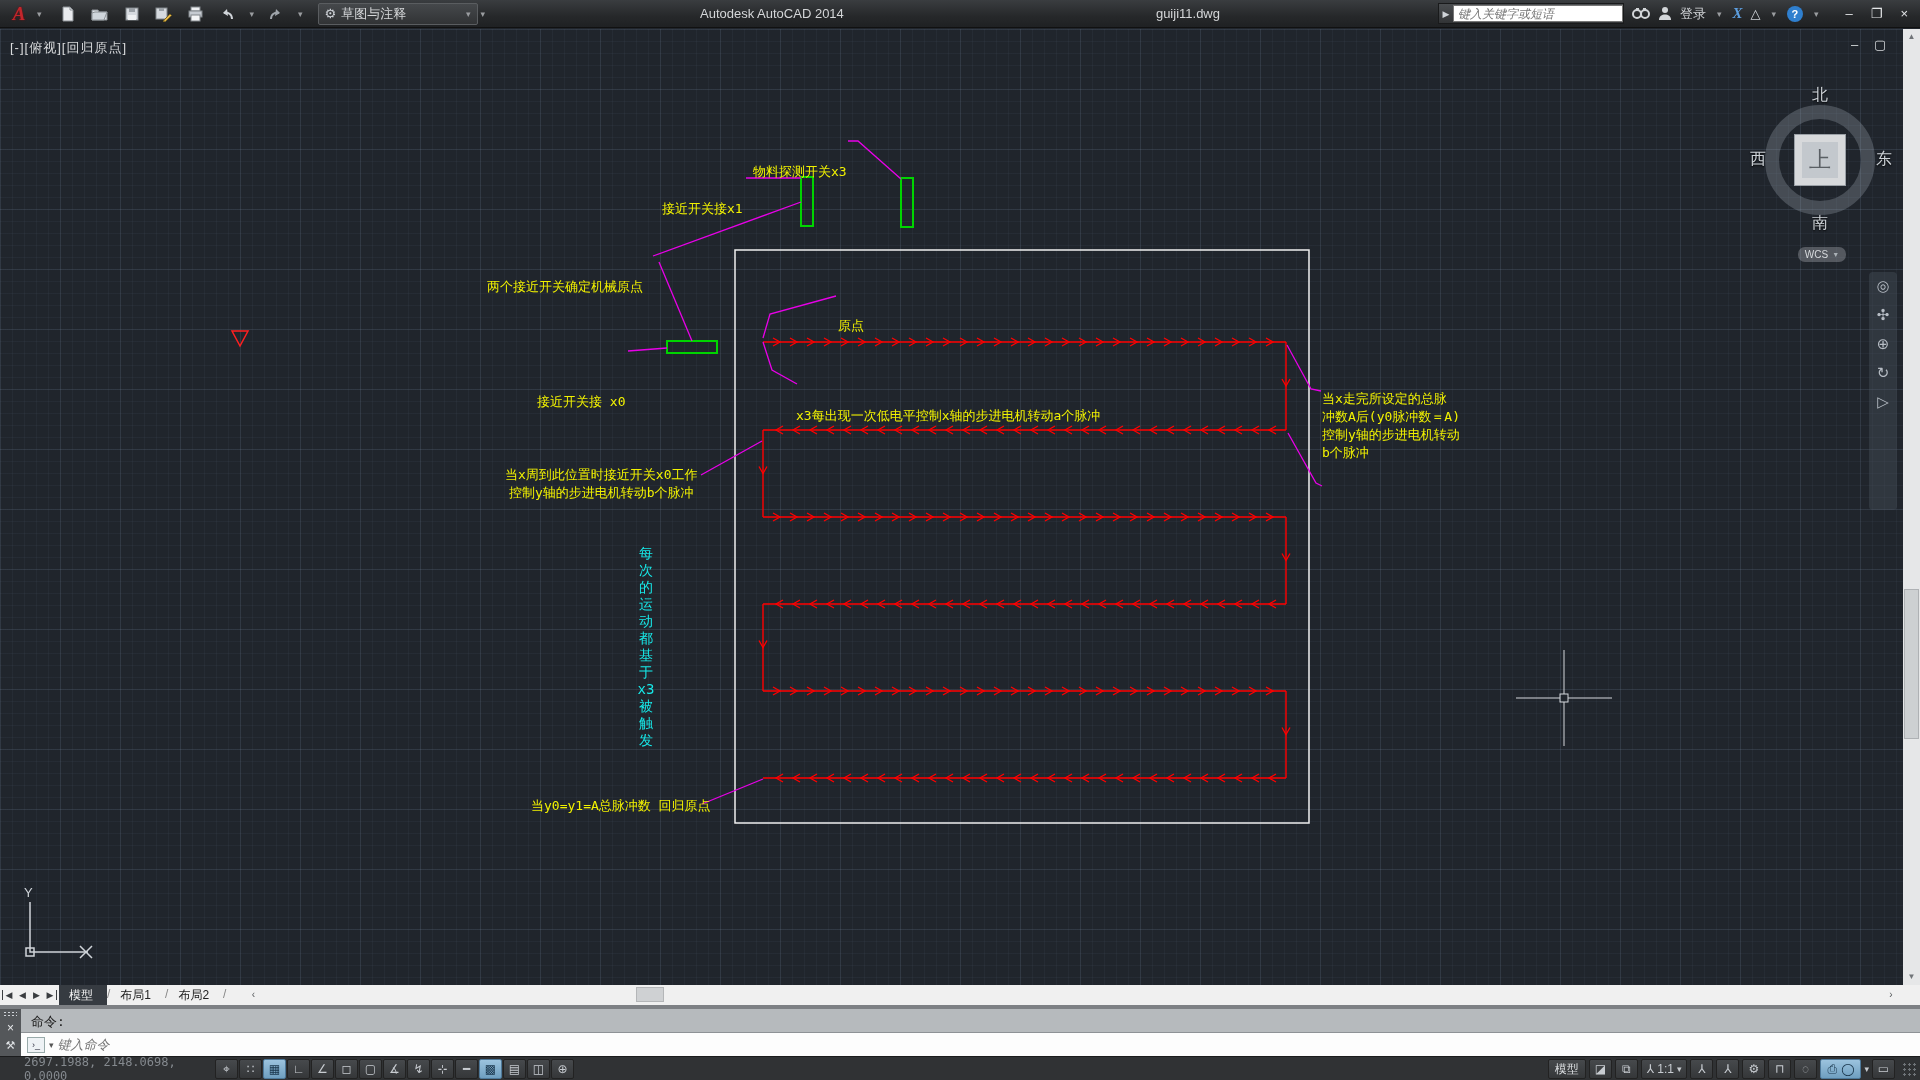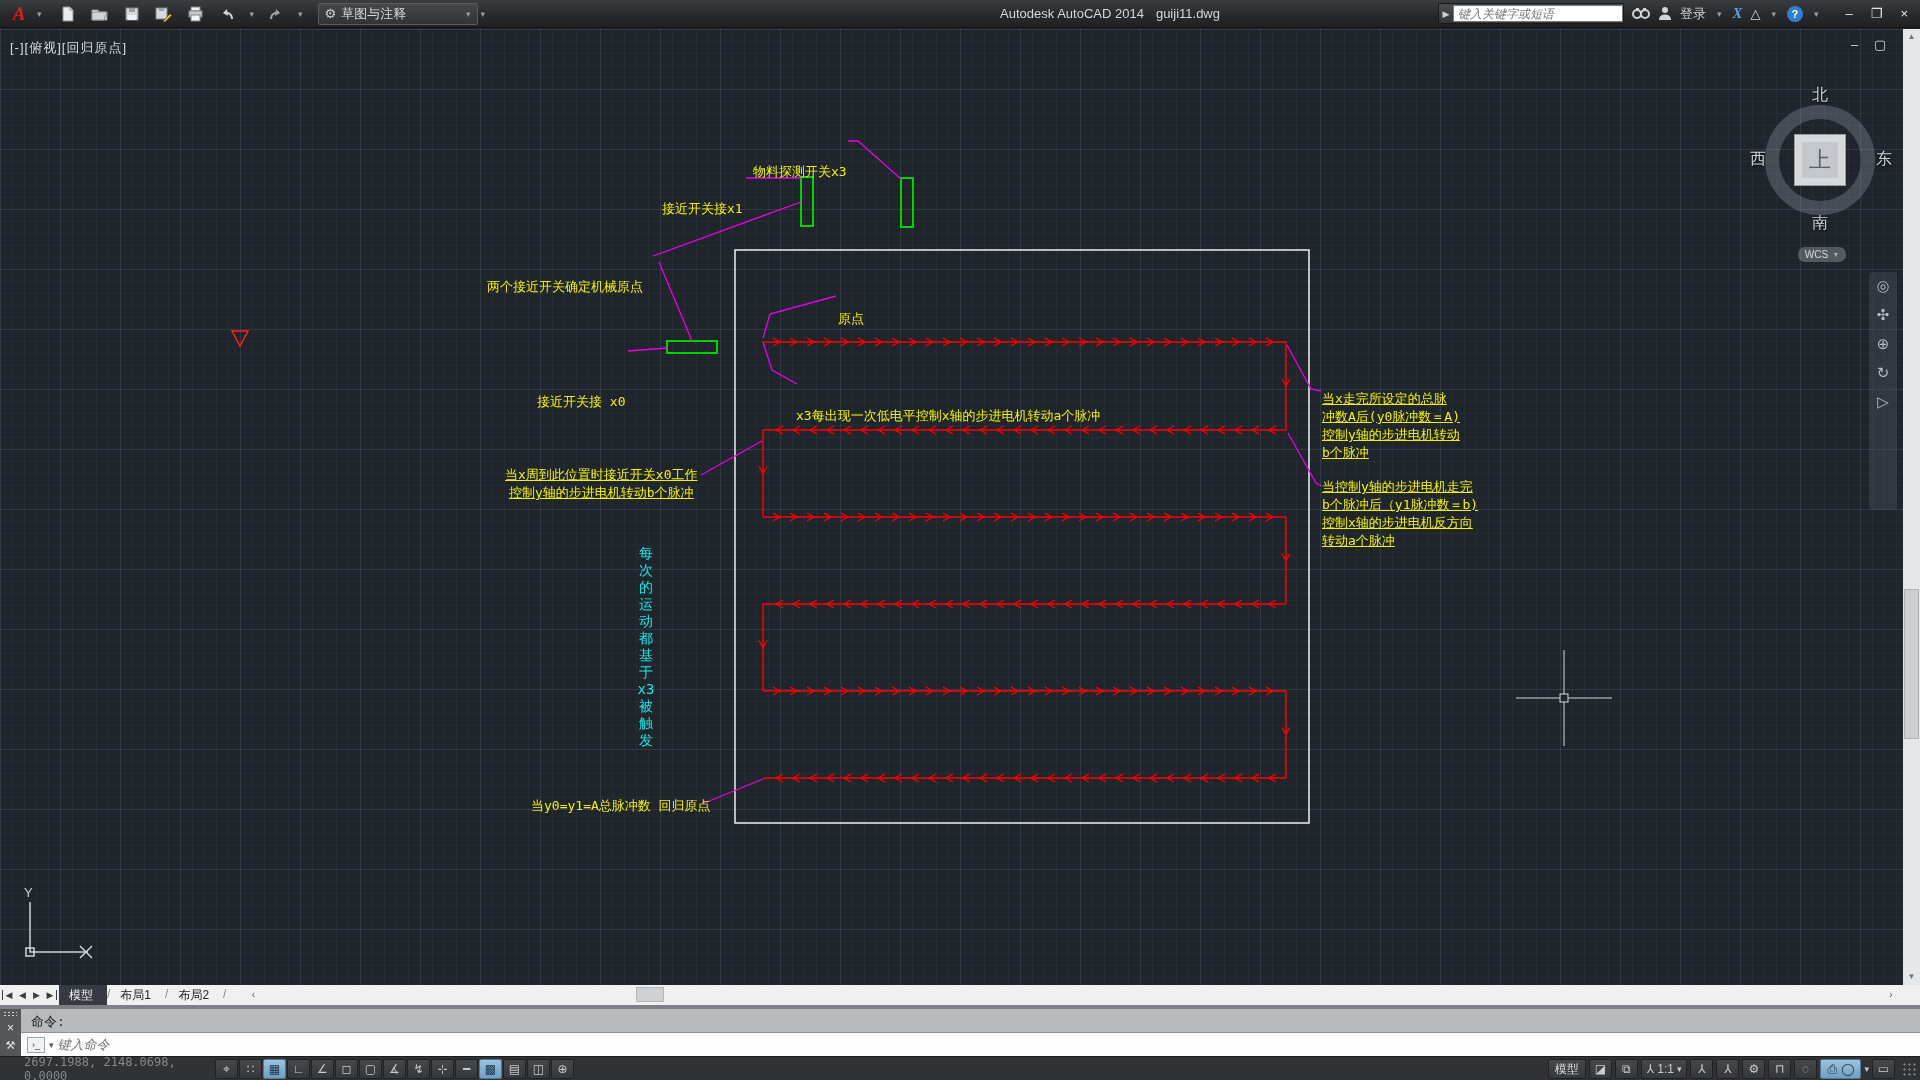--- a/index.html
+++ b/index.html
@@ -14,21 +14,21 @@
   .acad-logo { width:30px; height:24px; margin-left:4px; display:flex; align-items:center; justify-content:center;
     font:italic bold 19px "Liberation Serif",serif; color:#c2262c; text-shadow:0 0 2px #7a0d10; }
   .tb-caret { color:#9a9da0; font-size:9px; margin:0 3px; }
   .qat { display:flex; align-items:center; gap:6px; margin-left:10px; }
   .qat-btn { width:26px; height:22px; display:flex; align-items:center; justify-content:center; border-radius:2px; }
   .ws-combo { display:flex; align-items:center; gap:5px; height:22px; margin-left:12px; padding:0 6px;
     background:linear-gradient(#45484b,#313335); border:1px solid #5a5d60; border-radius:2px;
     color:#d6d8da; font-size:13px; min-width:160px; }
   .ws-combo .gear { color:#cfd3d8; font-size:13px; }
   #title-center { position:absolute; left:700px; width:520px; text-align:center; color:#d4d6d8; font-size:13px;
-    display:flex; justify-content:flex-end; gap:12px; }
+    display:flex; justify-content:space-between; gap:40px; }
   #tb-right { position:absolute; right:6px; display:flex; align-items:center; gap:8px; }
   .search-wrap { display:flex; align-items:center; background:linear-gradient(#4a4d50,#323436);
     border:1px solid #191a1b; height:21px; }
   .search-pre { width:14px; color:#cfd3d8; font-size:9px; text-align:center; }
   .search-wrap input { width:170px; height:17px; border:1px solid #777; background:#fff; font-style:italic;
     font-size:12px; color:#a16207; padding:0 4px; outline:none; }
   .tb-ico { color:#d2d5d8; font-size:14px; line-height:1; }
   .signin { color:#d2d5d8; font-size:13px; }
   .xchg { color:#5d9fe0; font:bold italic 15px "Liberation Serif",serif; }
   .a360 { color:#cfd3d8; font-size:13px; }
@@ -44,21 +44,21 @@
       linear-gradient(90deg, rgba(150,170,200,.10) 1px, transparent 1px),
       linear-gradient(rgba(150,170,200,.05) 1px, transparent 1px),
       linear-gradient(90deg, rgba(150,170,200,.05) 1px, transparent 1px);
     background-size:60px 60px,60px 60px,12px 12px,12px 12px; }
   #vp-label { position:absolute; left:10px; top:10px; color:#d8dadc; font-size:13px; letter-spacing:1px; }
   #dwg-winbtns { position:absolute; right:10px; top:8px; color:#d5d8db; font-size:13px; display:flex; gap:16px; }
 
   svg.geom { position:absolute; left:0; top:-29px; width:1920px; height:1080px; pointer-events:none; }
 
   .anno { position:absolute; color:#f2f200; font:13px "DejaVu Sans Mono","Liberation Mono",monospace; white-space:nowrap; }
-  .anno.block div { line-height:18px;text-decoration:underline; }
+  .anno.block div { line-height:18px; }
   #anno-vertical { position:absolute; left:637px; top:516px; width:18px; text-align:center;
     color:#17e8e8; font:14px "DejaVu Sans Mono",monospace; }
   #anno-vertical div { line-height:17px; }
 
   
   #viewcube { position:absolute; left:1752px; top:56px; width:136px; height:190px; }
   #vc-ring { position:absolute; left:13px; top:20px; width:110px; height:110px; border-radius:50%;
     border:14px solid rgba(170,180,192,.28); }
   #vc-face { position:absolute; left:42px; top:49px; width:52px; height:52px; background:#d7d9db;
     box-shadow:0 0 0 1px #9aa0a6 inset; display:flex; align-items:center; justify-content:center; }
@@ -276,37 +276,31 @@
       <g stroke="#d4d8dc" stroke-width="1" fill="none">
         <path d="M1516 698 H1560 M1568 698 H1612 M1564 650 V694 M1564 702 V746"></path>
         <rect x="1560" y="694" width="8" height="8"></rect>
       </g>
     </svg>
 
     <div class="anno" style="left:753px; top:134px">物料探测开关x3</div>
     <div class="anno" style="left:662px; top:171px">接近开关接x1</div>
     <div class="anno" style="left:487px; top:249px">两个接近开关确定机械原点</div>
     <div class="anno" style="left:537px; top:364px">接近开关接 x0</div>
-    <div class="anno" style="left:838px; top:281px">原点</div>
+    <div class="anno" style="left:838px; top:288px">原点</div>
     <div class="anno" style="left:796px; top:378px">x3每出现一次低电平控制x轴的步进电机转动a个脉冲</div>
     <div class="anno block" style="left:505px; top:437px; text-align:center">
       <div>当x周到此位置时接近开关x0工作</div>
       <div>控制y轴的步进电机转动b个脉冲</div>
     </div>
     <div class="anno block" style="left:1322px; top:361px">
       <div>当x走完所设定的总脉</div>
       <div>冲数A后(y0脉冲数＝A)</div>
       <div>控制y轴的步进电机转动</div>
       <div>b个脉冲</div>
-    </div>
-    <div class="anno block" style="left:1322px; top:449px">
-      <div>当控制y轴的步进电机走完</div>
-      <div>b个脉冲后（y1脉冲数＝b)</div>
-      <div>控制x轴的步进电机反方向</div>
-      <div>转动a个脉冲</div>
     </div>
     <div class="anno" style="left:531px; top:768px">当y0=y1=A总脉冲数 回归原点</div>
     <div id="anno-vertical">
       <div>每</div>
       <div>次</div>
       <div>的</div>
       <div>运</div>
       <div>动</div>
       <div>都</div>
       <div>基</div>

